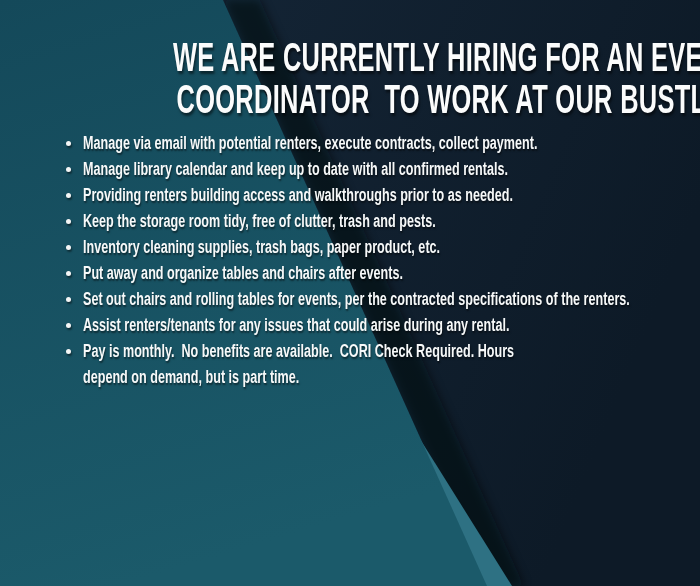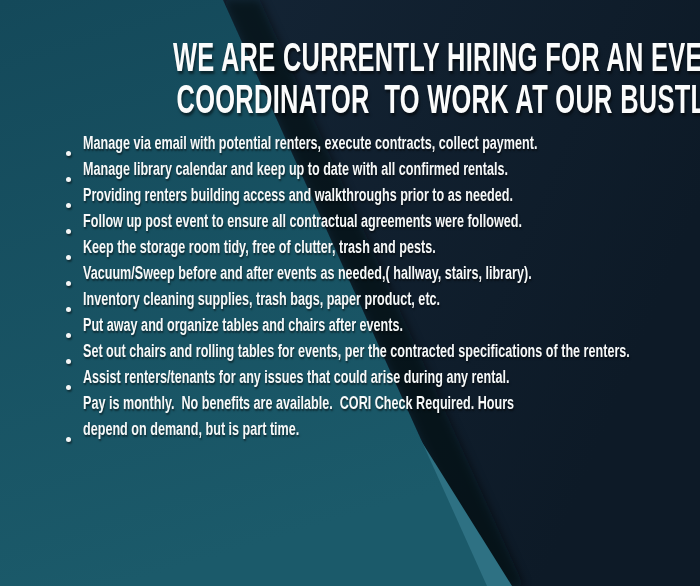--- a/index.html
+++ b/index.html
@@ -23,21 +23,21 @@
     font-weight:700;
     letter-spacing:.5px;
     transform:scaleX(.62);
     transform-origin:50% 50%;
     color:#fbfcfc;
     text-shadow:2px 3px 3px rgba(0,0,0,.5);
   }
 
   
   .duties{margin:10px 0 0 0;padding:0 0 0 66px;list-style:none;}
-  .duties li{display:flex;align-items:flex-end;}
+  .duties li{display:flex;align-items:flex-start;}
   .bullet-dot{
     flex:0 0 auto;
     width:5px;height:5px;border-radius:50%;
     background:#f4f6f6;
     margin:11px 12px 0 0;
     box-shadow:1px 2px 2px rgba(0,0,0,.45);
   }
   .item-text{
     font-size:17.5px;
     font-weight:700;
@@ -98,29 +98,21 @@
         <li>
           <span class="bullet-dot"></span>
           <span class="item-text">Manage library calendar and keep up to date with all confirmed rentals.</span>
         </li>
         <li>
           <span class="bullet-dot"></span>
           <span class="item-text">Providing renters building access and walkthroughs prior to as needed.</span>
         </li>
         <li>
           <span class="bullet-dot"></span>
-          <span class="item-text">Follow up post event to ensure all contractual agreements were followed.</span>
-        </li>
-        <li>
-          <span class="bullet-dot"></span>
           <span class="item-text">Keep the storage room tidy, free of clutter, trash and pests.</span>
-        </li>
-        <li>
-          <span class="bullet-dot"></span>
-          <span class="item-text">Vacuum/Sweep before and after events as needed,( hallway, stairs, library).</span>
         </li>
         <li>
           <span class="bullet-dot"></span>
           <span class="item-text">Inventory cleaning supplies, trash bags, paper product, etc.</span>
         </li>
         <li>
           <span class="bullet-dot"></span>
           <span class="item-text">Put away and organize tables and chairs after events.</span>
         </li>
         <li>

